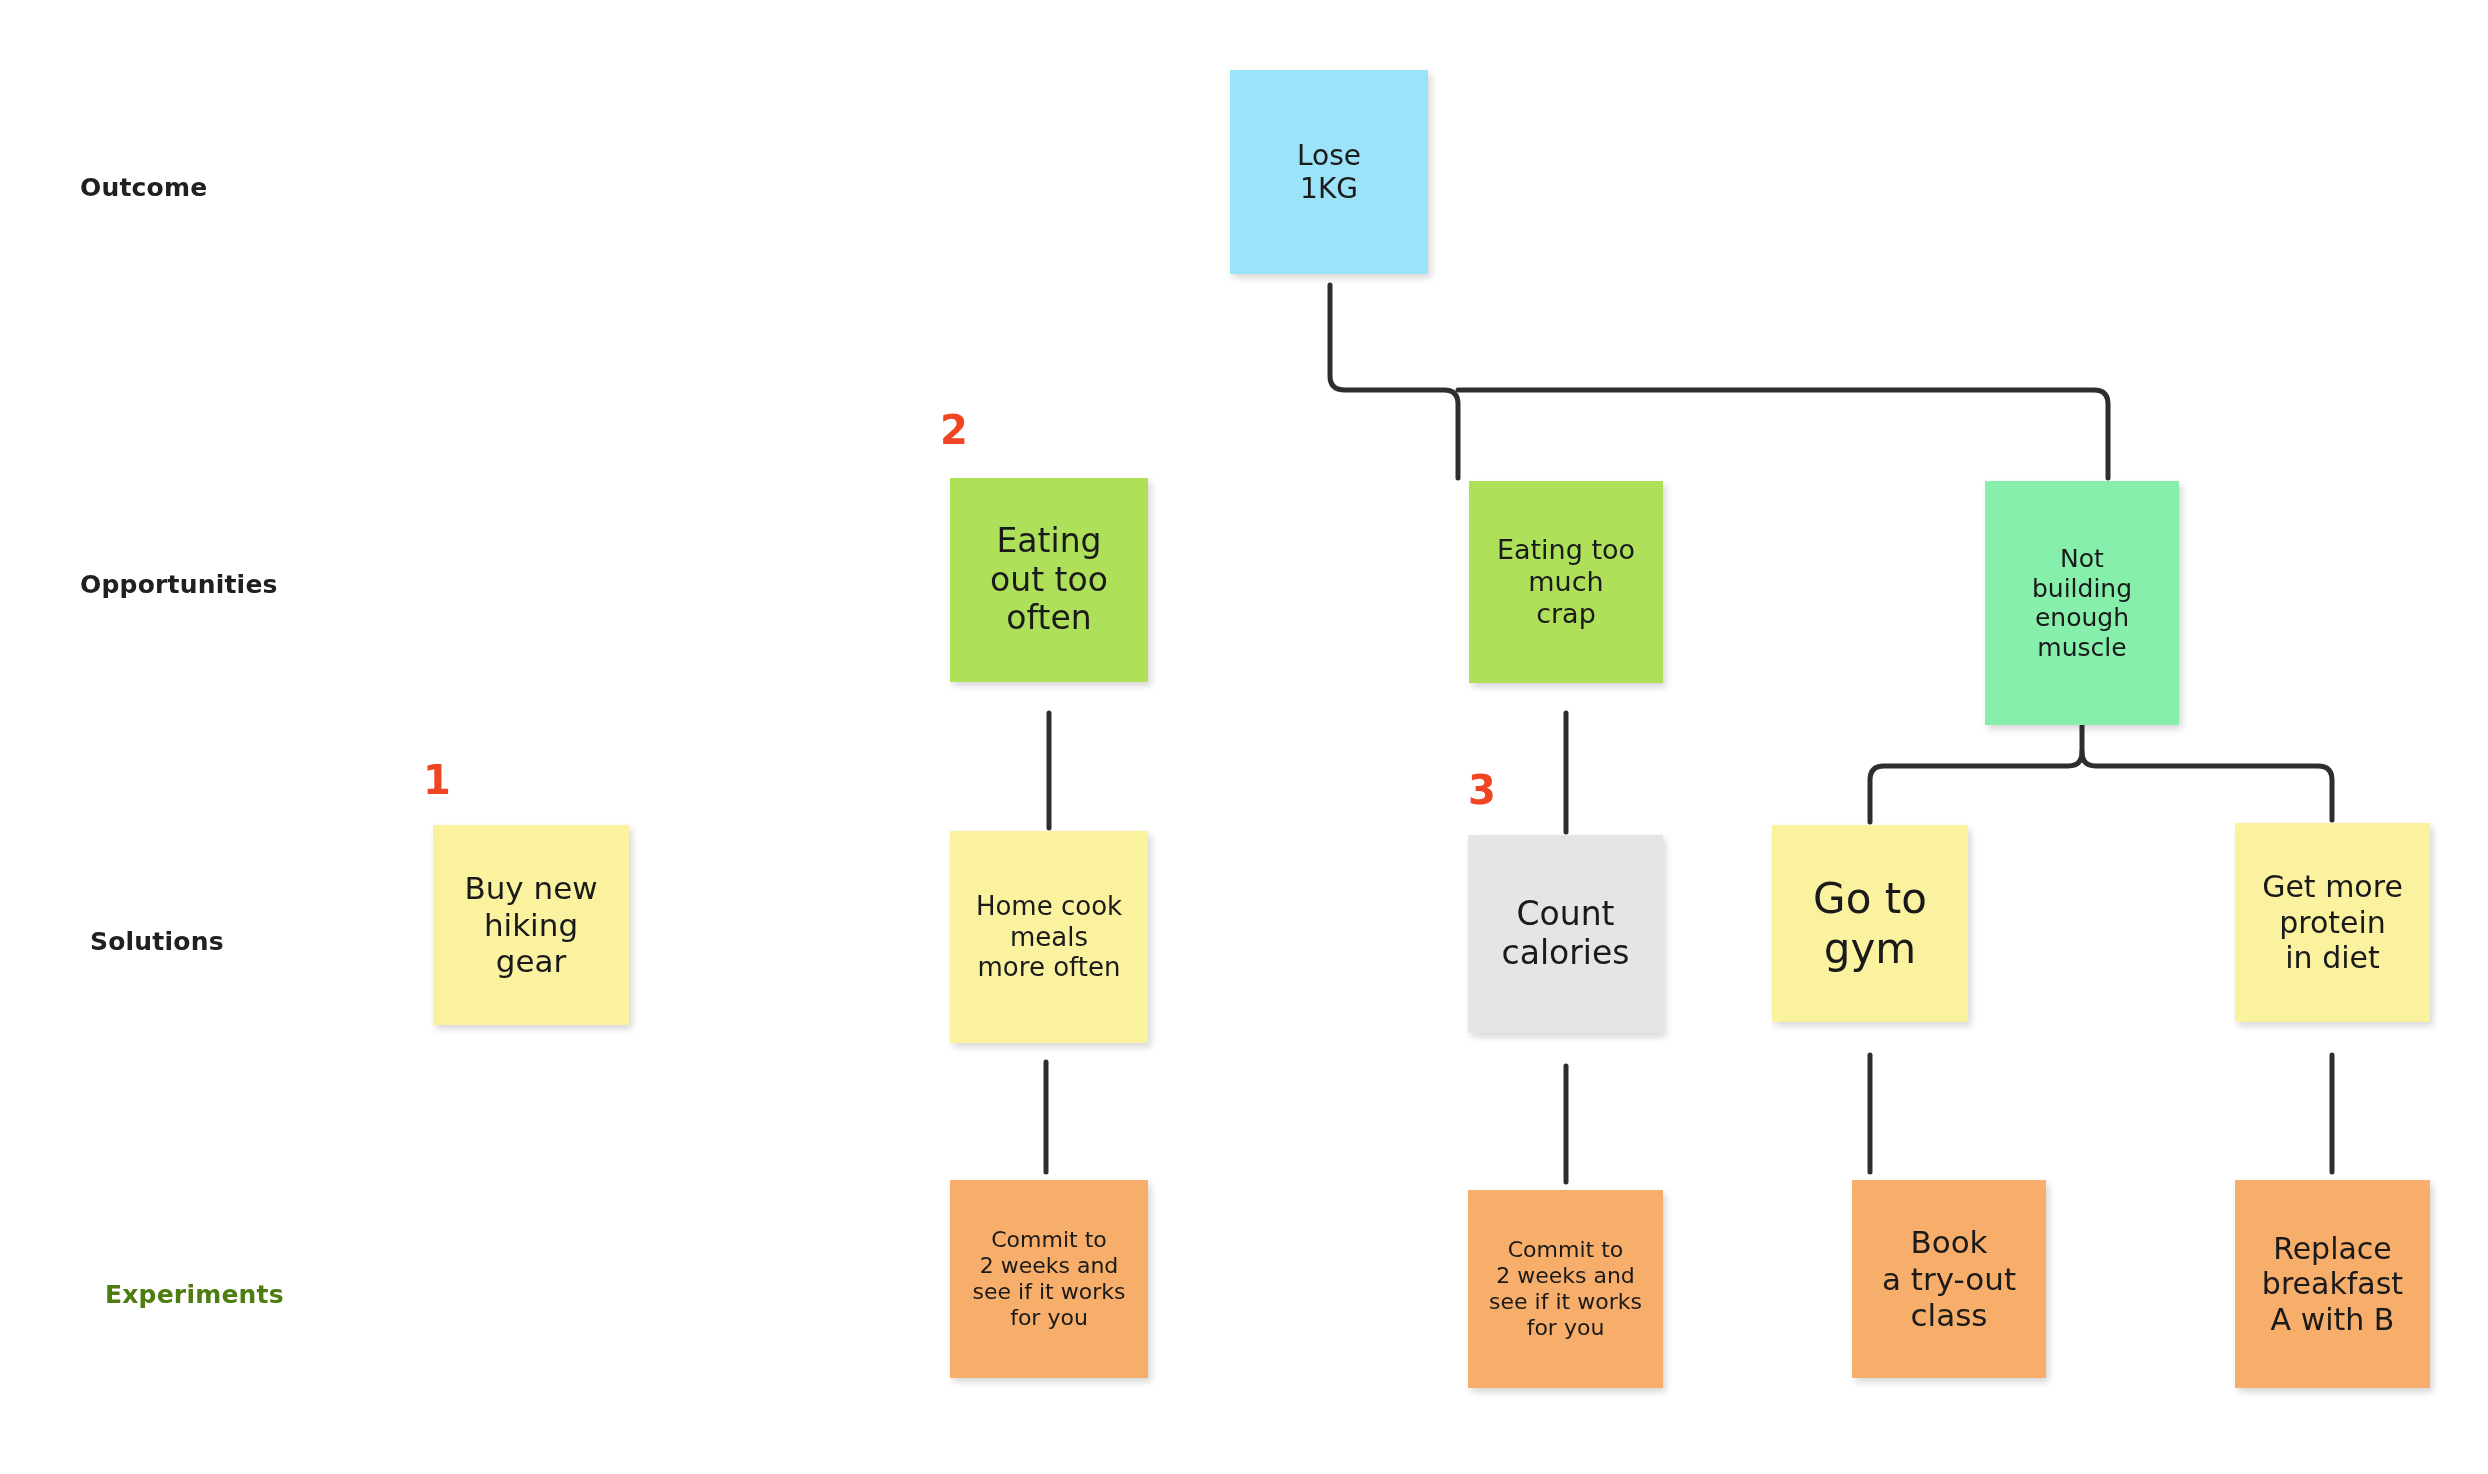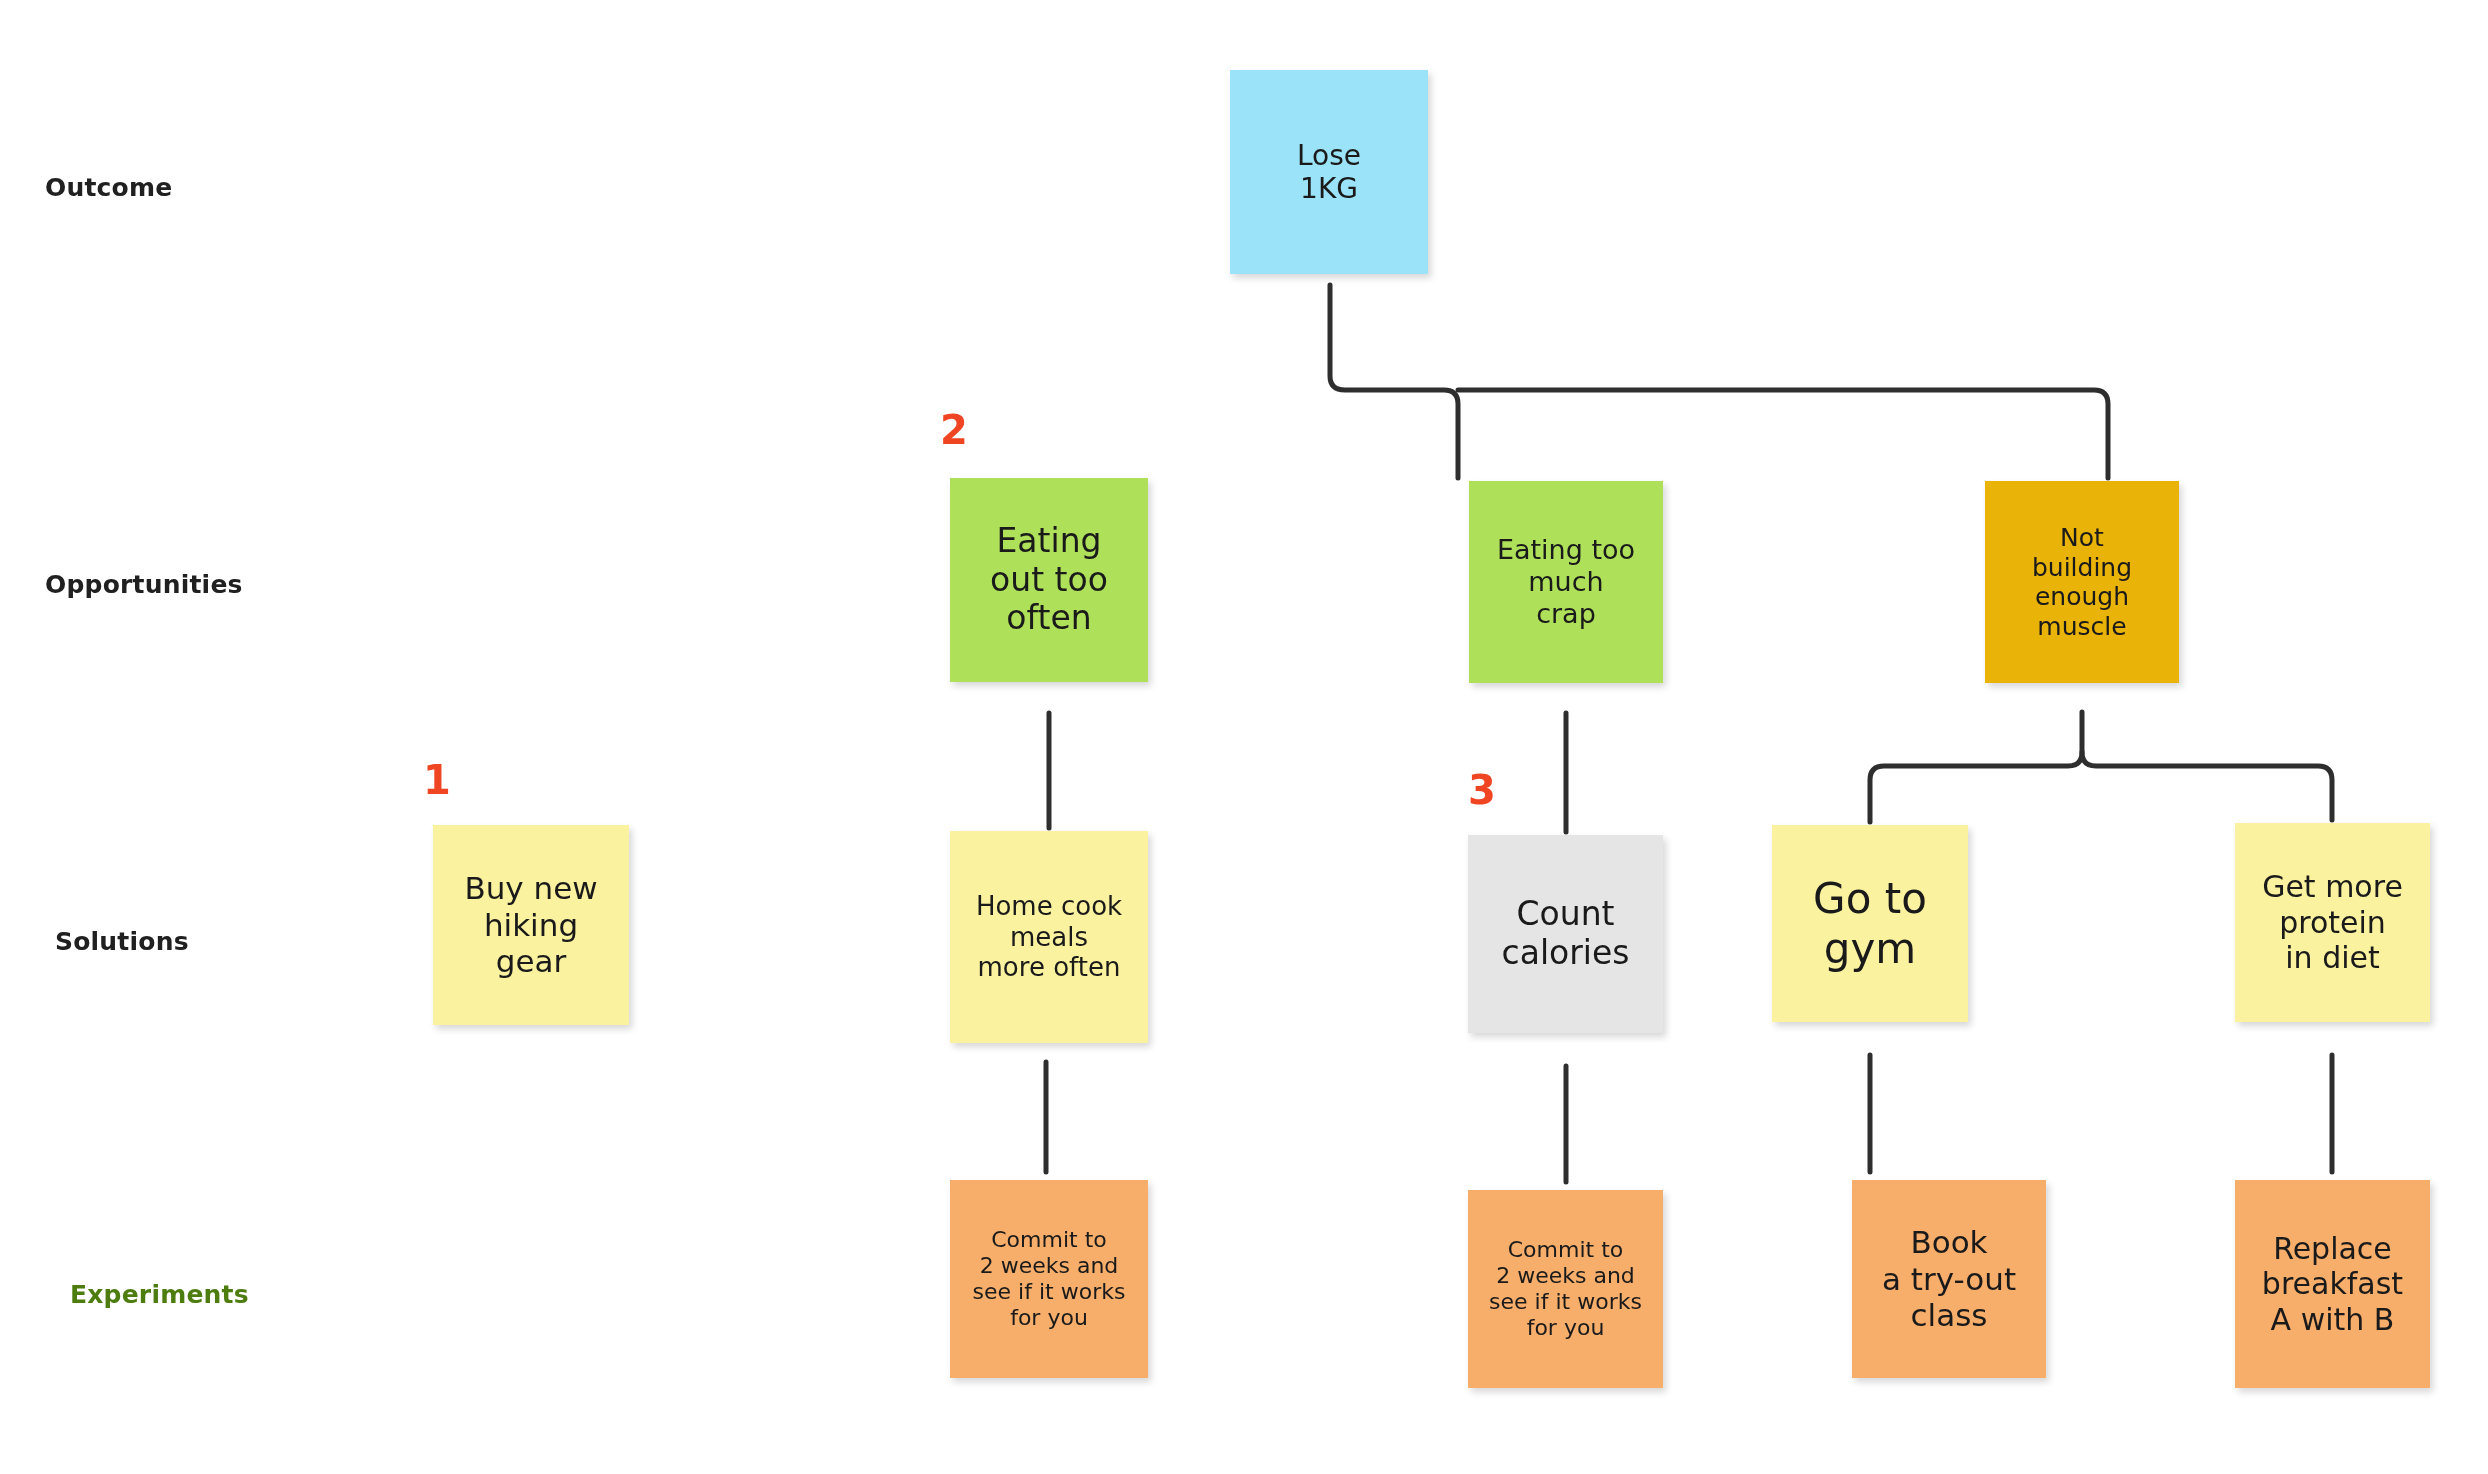--- a/index.html
+++ b/index.html
@@ -16,20 +16,21 @@
     overflow: hidden;
   }
   .row-label {
     position: absolute;
     font-family: "DejaVu Sans", "Liberation Sans", sans-serif;
     font-weight: bold;
     font-size: 25px;
     color: #202020;
     letter-spacing: 0.2px;
     white-space: nowrap;
+    margin-left: 35px;
   }
   .card {
     position: absolute;
     box-sizing: border-box;
     display: flex;
     align-items: center;
     justify-content: center;
     text-align: center;
     color: #1a1a1a;
     box-shadow: 3px 4px 7px rgba(0,0,0,0.16);
@@ -76,21 +77,21 @@
     <div class="row-label" style="left: 55px; top: 927px; color: rgb(32, 32, 32);">Solutions</div>
     <div class="row-label" style="left: 70px; top: 1280px; color: #4d7c0f; text-align: right;">Experiments</div>
     <div class="card tier-outcome" style="left: 1230px; top: 70px; width: 198px; height: 204px; background: rgb(155, 227, 248); font-size: 28px; color: rgb(26, 26, 26);">Lose
 1KG</div>
     <div class="card tier-opportunity" style="left: 950px; top: 478px; width: 198px; height: 204px; background: rgb(174, 224, 90); font-size: 33px; color: rgb(26, 26, 26);">Eating
 out too
 often</div>
     <div class="card tier-opportunity" style="left: 1469px; top: 481px; width: 194px; height: 202px; background: rgb(174, 224, 90); font-size: 27px; color: rgb(26, 26, 26);">Eating too
 much
 crap</div>
-    <div class="card tier-opportunity" style="left: 1985px; top: 481px; width: 194px; height: 202px; background: #eab308; font-size: 25px; color: rgb(26, 26, 26);">Not
+    <div class="card tier-opportunity" style="left: 1985px; top: 481px; width: 194px; height: 244px; background: #86efac; font-size: 25px; color: rgb(26, 26, 26);">Not
 building
 enough
 muscle</div>
     <div class="card tier-solution" style="left: 433px; top: 825px; width: 196px; height: 200px; background: rgb(251, 242, 160); font-size: 31px; color: rgb(26, 26, 26);">Buy new
 hiking
 gear</div>
     <div class="card tier-solution" style="left: 950px; top: 831px; width: 198px; height: 212px; background: rgb(251, 242, 160); font-size: 26px; color: rgb(26, 26, 26);">Home cook
 meals
 more often</div>
     <div class="card tier-solution" style="left: 1468px; top: 835px; width: 195px; height: 198px; background: #e5e5e5; font-size: 33px; color: rgb(26, 26, 26);">Count

